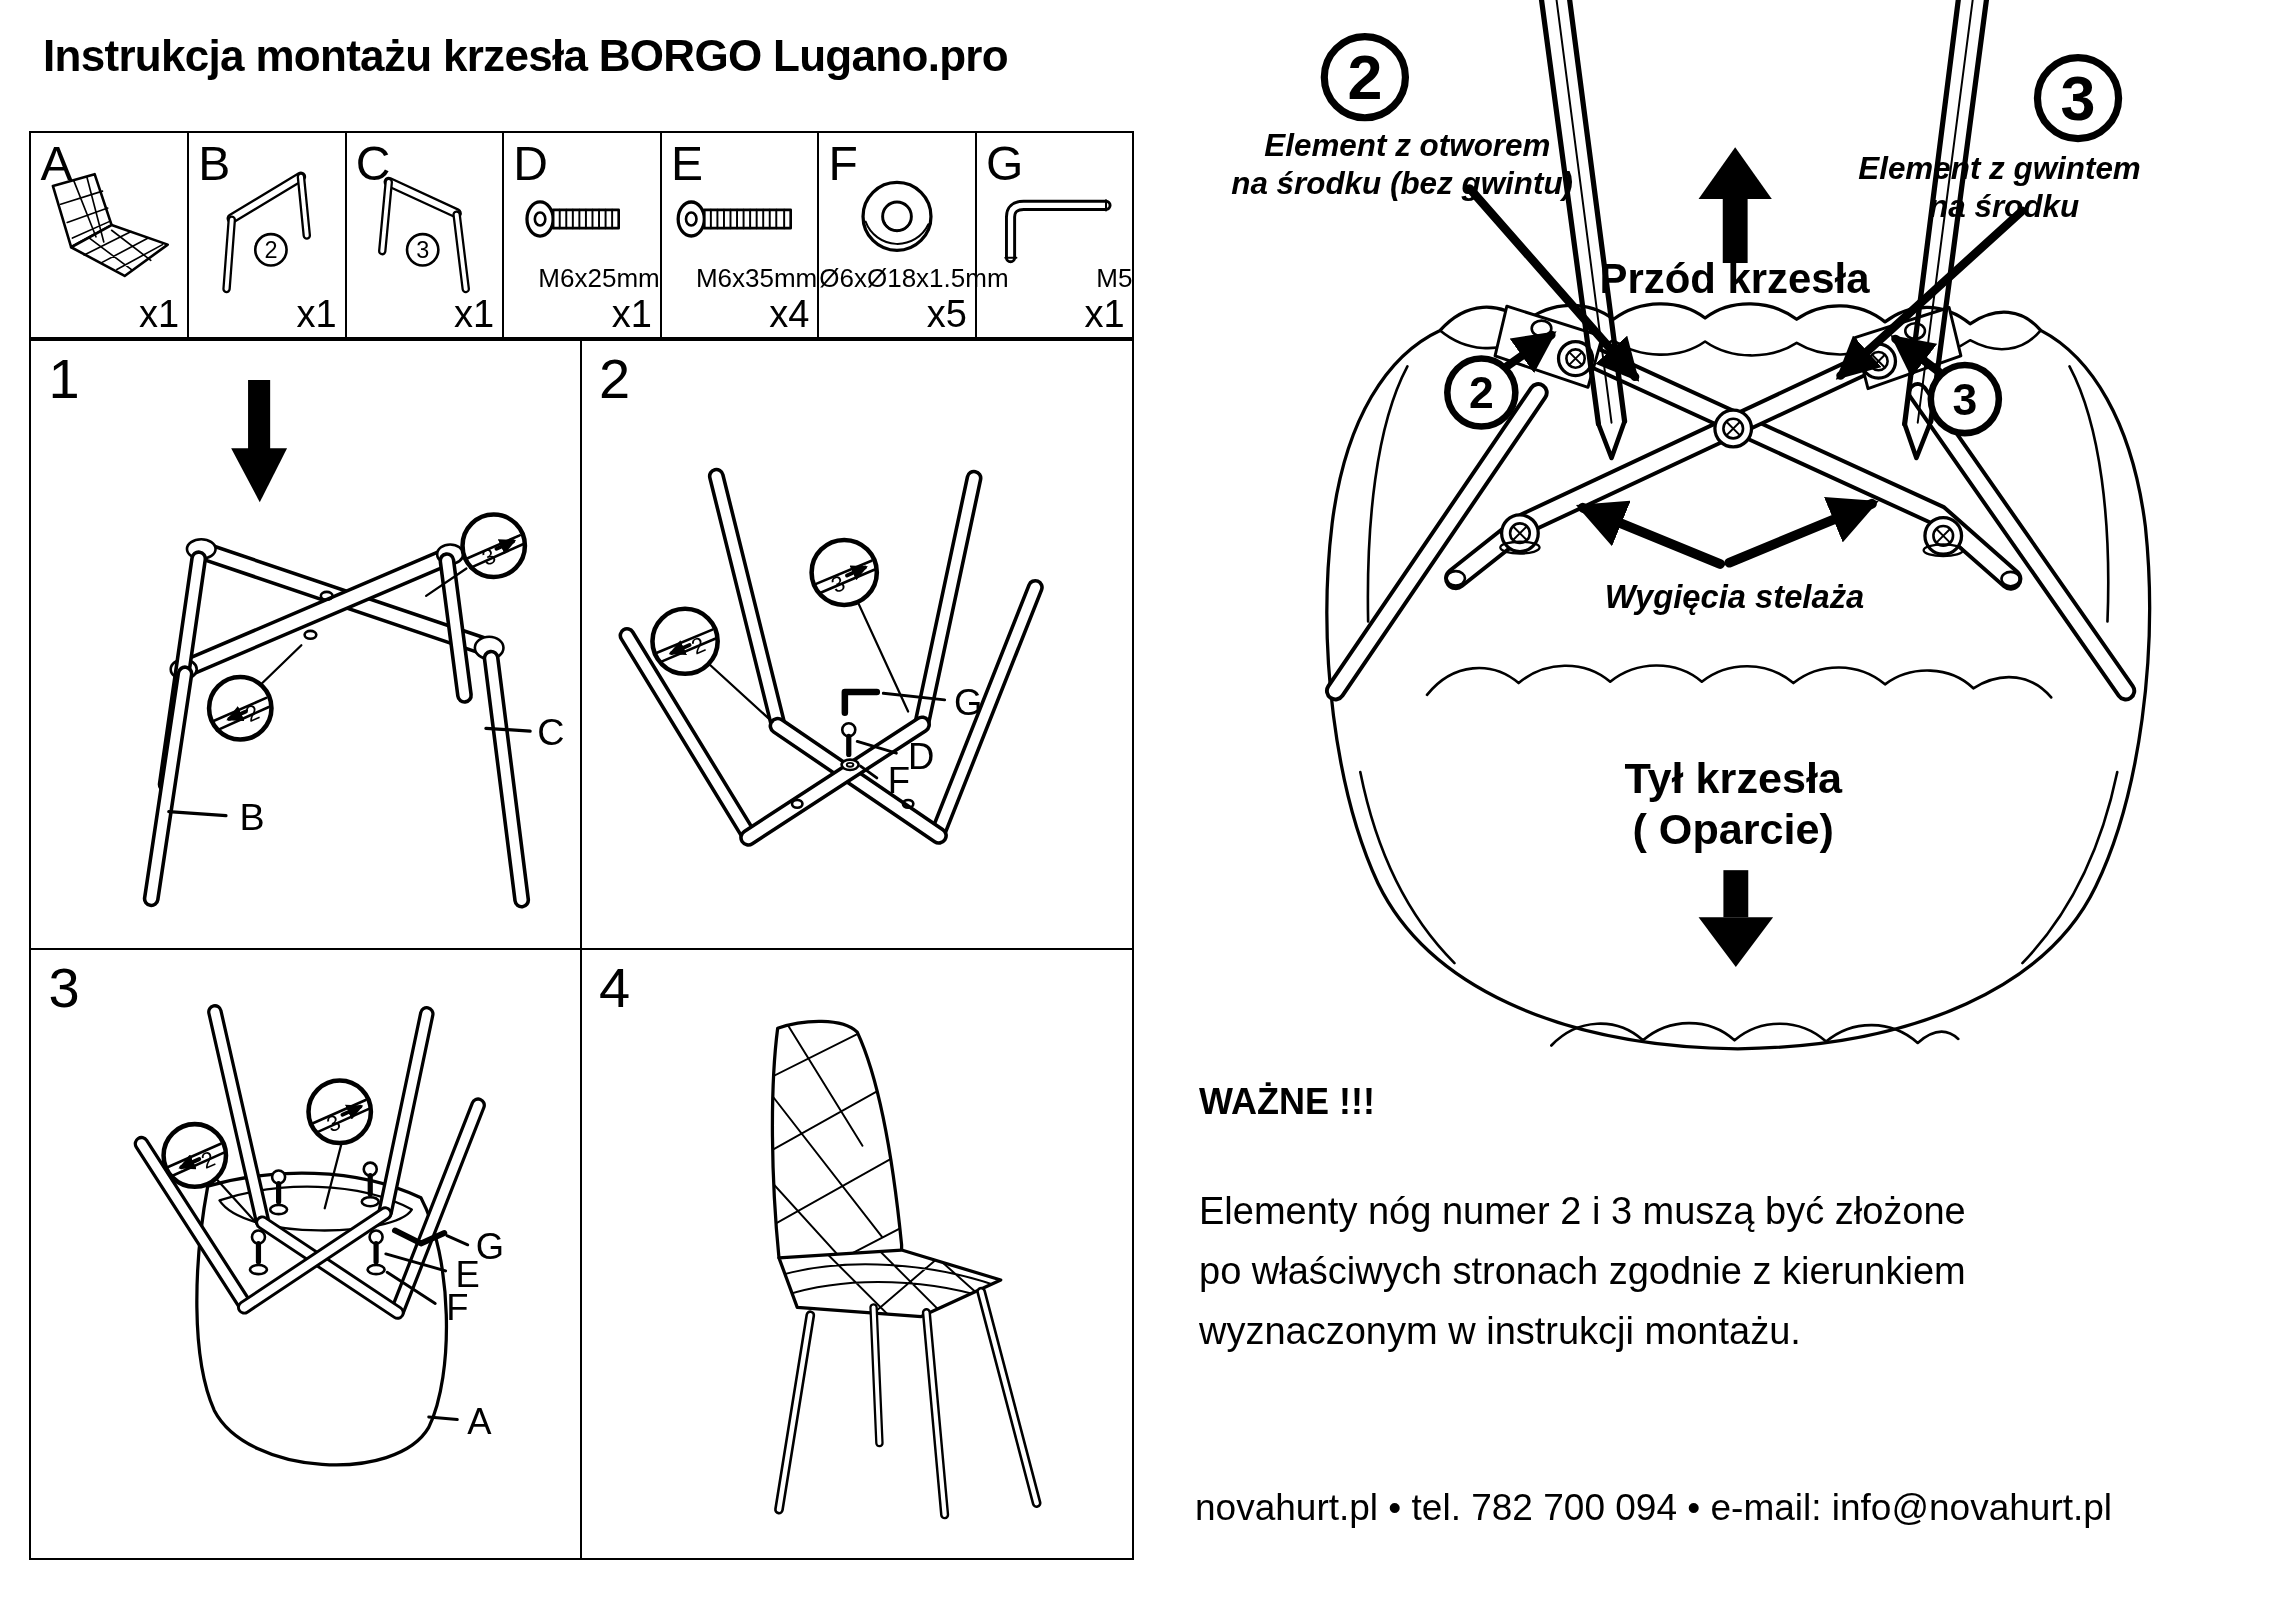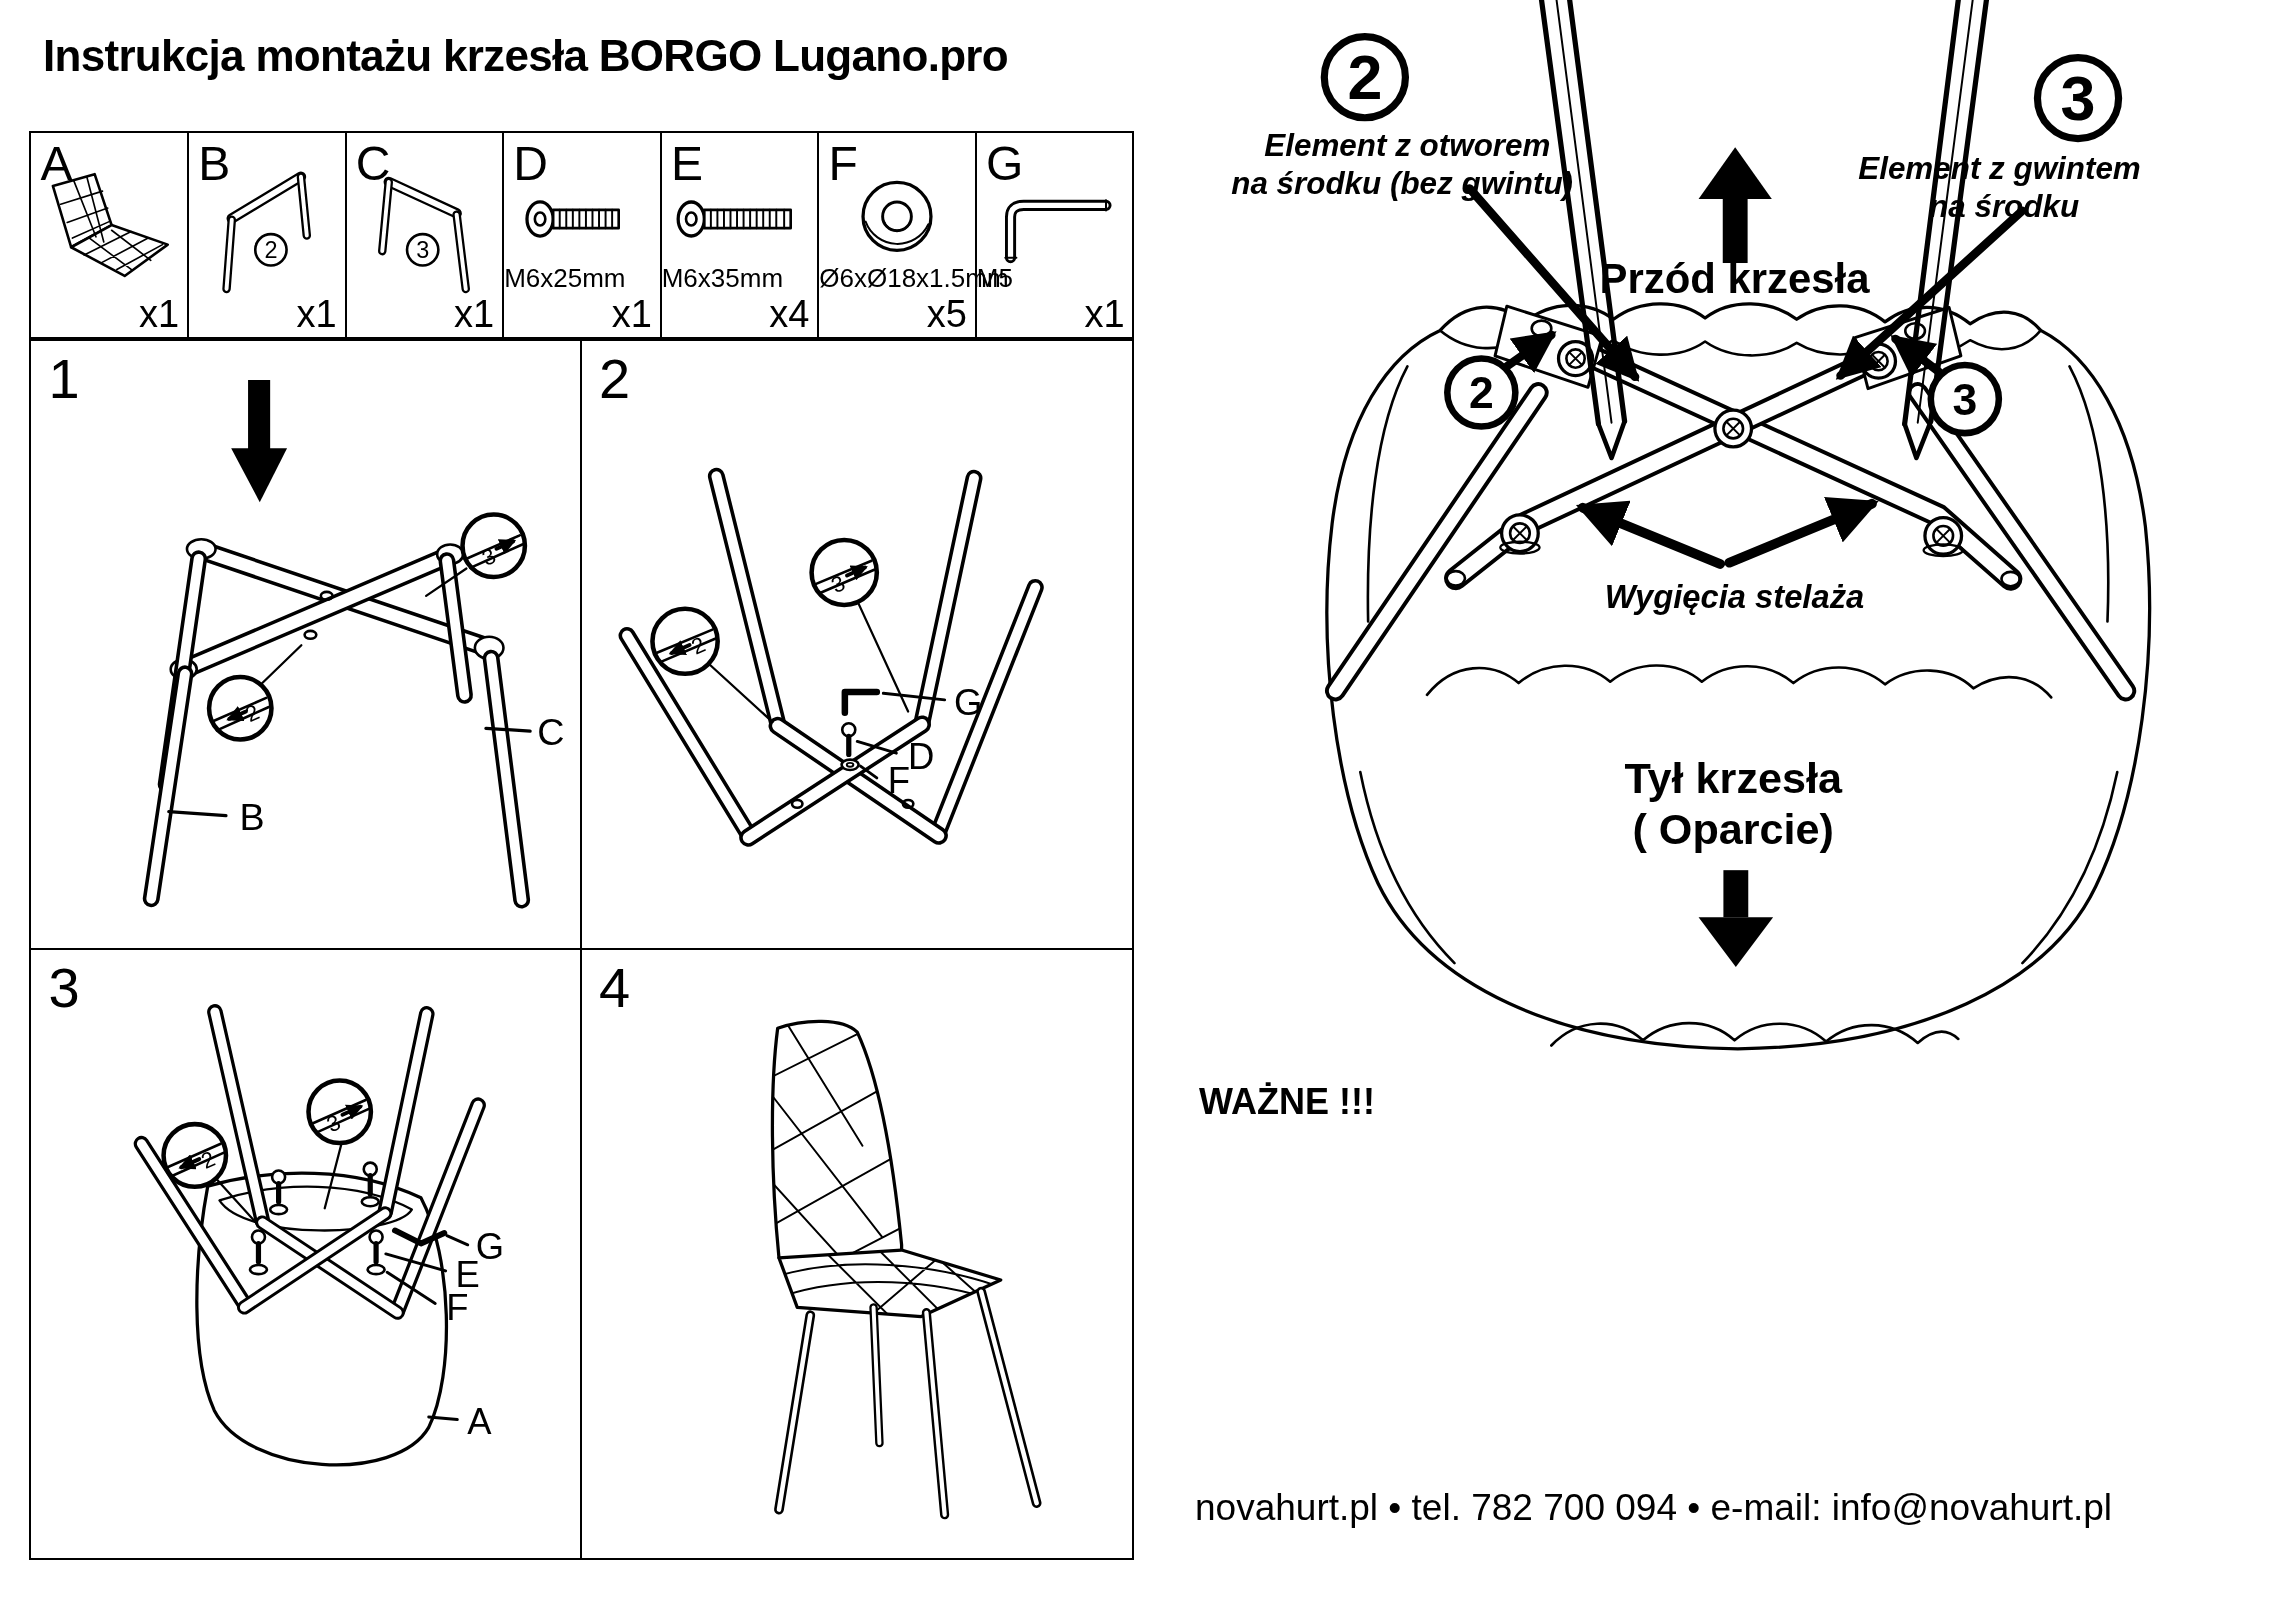--- a/index.html
+++ b/index.html
@@ -7,21 +7,21 @@
     width:2295px;height:1623px;background:#ffffff;color:#000;
     font-family:"Liberation Sans", sans-serif;position:relative;overflow:hidden;
   }
   .abs{position:absolute;}
   .title{left:43px;top:31px;font-size:44px;font-weight:bold;letter-spacing:-0.7px;white-space:nowrap;}
   
   .parts{left:29.4px;top:131px;width:1105px;height:208px;border:2.6px solid #000;display:flex;box-sizing:border-box;background:#fff;}
   .part-cell{flex:1 1 0;position:relative;border-right:2px solid #000;}
   .part-cell:last-child{border-right:none;}
   .part-letter{position:absolute;left:9.2px;top:2.6px;font-size:48px;font-weight:400;}
-  .part-size{position:absolute;left:0;bottom:43px;width:100%;text-align:left;font-size:26px;}
+  .part-size{position:absolute;left:0;bottom:43px;width:100%;text-align:right;font-size:26px;}
   .part-qty{position:absolute;right:7.9px;bottom:1.3px;font-size:38px;}
   .part-icon{position:absolute;left:50%;top:46%;transform:translate(-50%,-50%);}
   
   .steps{left:29.4px;top:339px;width:1105px;height:1221px;border:2.6px solid #000;box-sizing:border-box;
          display:grid;grid-template-columns:1fr 1fr;grid-template-rows:1fr 1fr;background:#fff;}
   .step{position:relative;box-sizing:border-box;}
   .step.br{border-right:2px solid #000;}
   .step.bb{border-bottom:2px solid #000;}
   .step-number{position:absolute;left:17px;top:5.2px;font-size:56px;z-index:2;}
   .step svg{position:absolute;left:0;top:0;width:100%;height:100%;}
@@ -508,16 +508,19 @@
   <text class="svgtxt bold" x="798" y="1212" font-size="66" text-anchor="middle">Tył krzesła</text>
   <text class="svgtxt bold" x="798" y="1290" font-size="66" text-anchor="middle">( Oparcie)</text>
   <g>
     <rect x="783" y="1330" width="38" height="72" fill="#000"></rect>
     <polygon points="745,1402 859,1402 802,1478" fill="#000"></polygon>
   </g>
 </svg>
 
 <div class="abs warning">
   <div class="warning-heading">WAŻNE !!!</div>
+  <p>Elementy nóg numer 2 i 3 muszą być złożone
+po właściwych stronach zgodnie z kierunkiem
+wyznaczonym w instrukcji montażu.</p>
 </div>
 
 <div class="abs contact">novahurt.pl  •  tel. 782 700 094  •  e-mail: info@novahurt.pl</div>
 
 
 </body></html>

